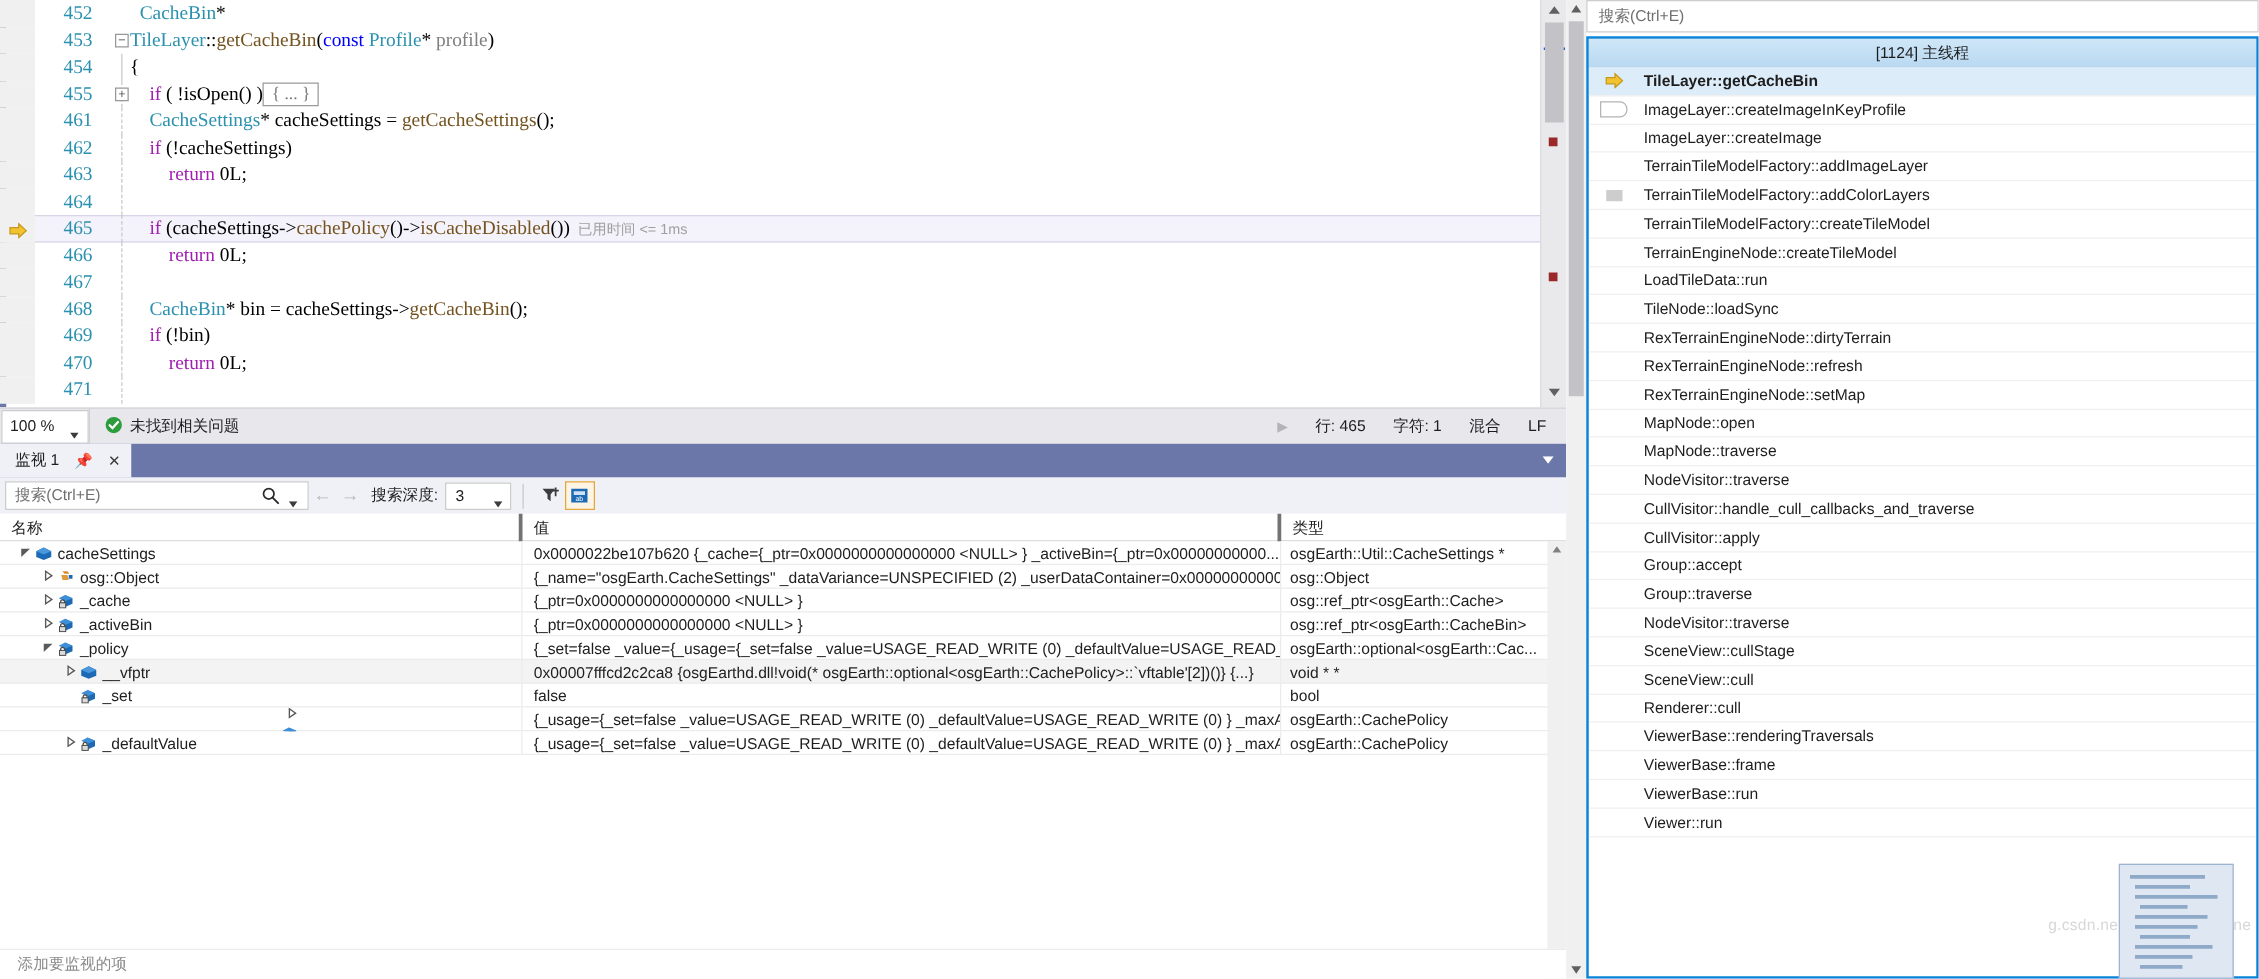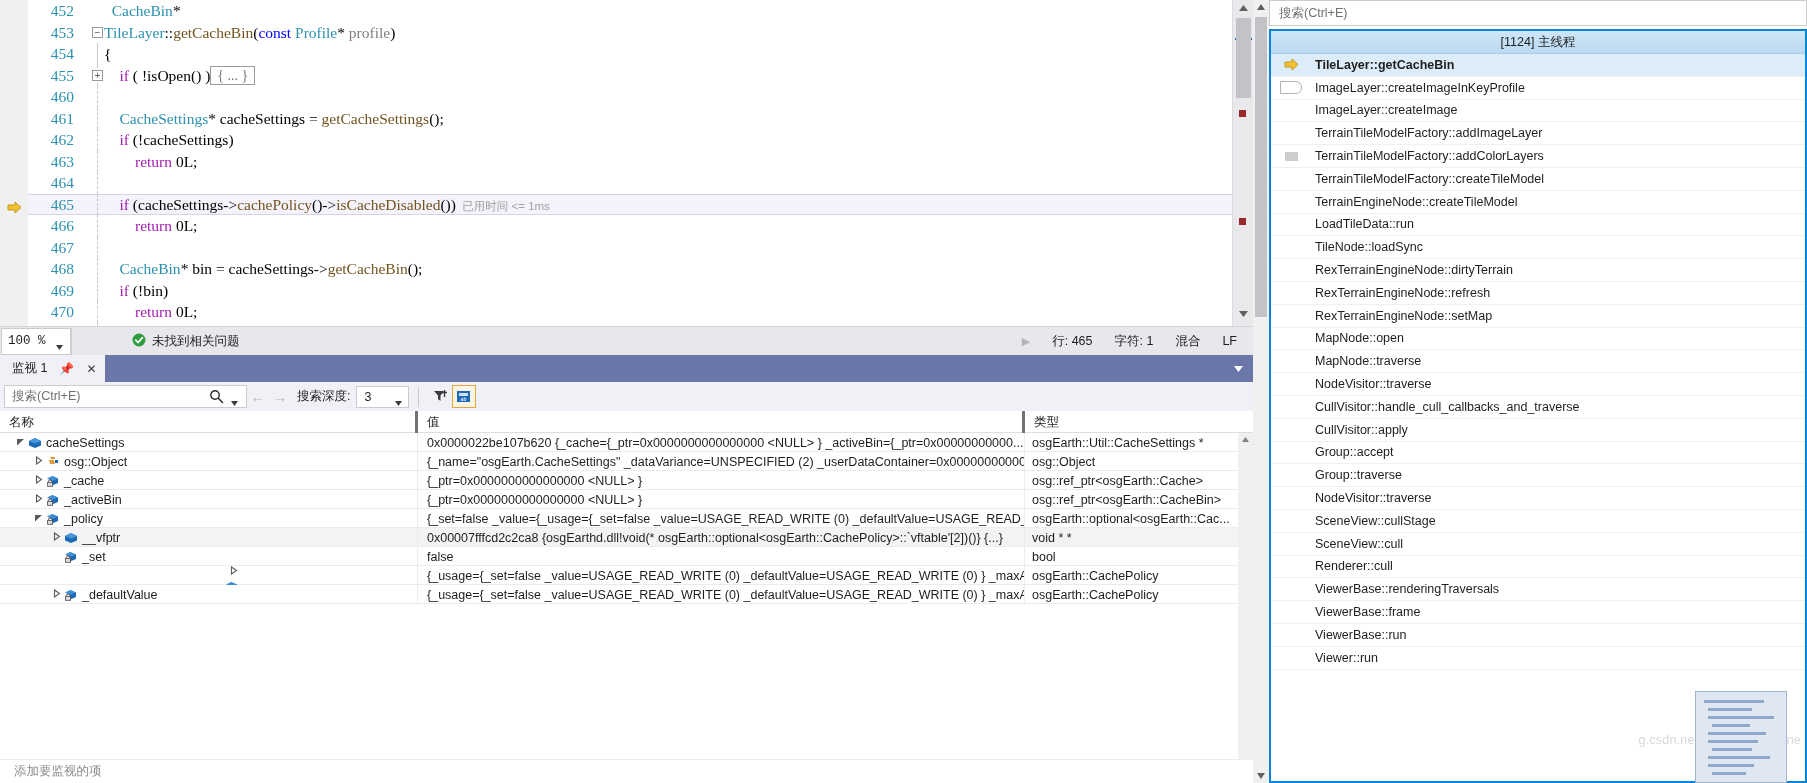--- a/index.html
+++ b/index.html
@@ -81,25 +81,25 @@
 
   
   #editor-status {
     position: absolute; left: 0; top: 326px; width: 1253px; height: 29px;
     background: #e7e7ec; border-top: 1px solid #d3d3d8;
     display: flex; align-items: center;
   }
   .zoom-combo {
     width: 70px; height: 27px; margin-left: 1px; background: #fff;
     border: 1px solid #cccccc; display:flex; align-items:center;
-    font-size: 12.5px; color:#1e1e1e; padding-left: 6px; position:relative;font-family:Liberation Mono, monospace;
+    font-size: 12.5px; color:#1e1e1e; padding-left: 6px; position:relative;
   }
   .zoom-combo .caret { position:absolute; right:7px; top:11px; }
   .status-sep { width: 1px; height: 29px; background: #d0d0d5; }
-  .status-msg { display:flex; align-items:center; gap:6px; padding-left: 12px; font-size:12.5px; color:#1e1e1e;margin-left:48px; }
+  .status-msg { display:flex; align-items:center; gap:6px; padding-left: 12px; font-size:12.5px; color:#1e1e1e; }
   .status-right { margin-left:auto; display:flex; align-items:center; gap: 22px; padding-right: 16px; font-size: 12.5px; color:#1e1e1e;}
   .sb-tri { color:#b4b4b8; font-size: 11px; }
 
   
   #watch-panel {
     position: absolute; left: 0; top: 355px; width: 1253px; height: 428px;
     background: #eff1f6;
   }
   #watch-titlebar {
     position:absolute; left:0; top:0; width: 1253px; height: 27px;
@@ -228,21 +228,20 @@
 <div id="app">
 
   <div id="editor-region">
     <div id="code-surface">
       <div class="margin-strip"></div>
       <div id="code-lines">
           <div class="code-line"><div class="gutter-indicator"></div><span class="ln">452</span><span class="code-text"><span class="pl">  </span><span class="type">CacheBin</span><span class="pl">*</span></span></div>
           <div class="code-line"><div class="gutter-indicator"></div><span class="ln">453</span><div class="fold-box">−</div><span class="code-text"><span class="type">TileLayer</span><span class="pl">::</span><span class="fn">getCacheBin</span><span class="pl">(</span><span class="kw2">const</span><span class="pl"> </span><span class="type">Profile</span><span class="pl">*</span><span class="pl"> </span><span class="gray">profile</span><span class="pl">)</span></span></div>
           <div class="code-line"><div class="gutter-indicator"></div><span class="ln">454</span><div class="vline"></div><span class="code-text"><span class="pl">{</span></span></div>
           <div class="code-line"><div class="gutter-indicator"></div><span class="ln">455</span><div class="vline dash"></div><div class="fold-box">+</div><span class="code-text"><span class="pl">    </span><span class="kw">if</span><span class="pl"> ( </span><span class="pl">!isOpen</span><span class="pl">() )</span><span class="collapsed-block">{ ... }</span></span></div>
-          <div class="code-line"><div class="gutter-indicator"></div><span class="ln">460</span><div class="vline dash"></div><span class="code-text"></span></div>
           <div class="code-line"><div class="gutter-indicator"></div><span class="ln">461</span><div class="vline dash"></div><span class="code-text"><span class="pl">    </span><span class="type">CacheSettings</span><span class="pl">* cacheSettings = </span><span class="fn">getCacheSettings</span><span class="pl">();</span></span></div>
           <div class="code-line"><div class="gutter-indicator"></div><span class="ln">462</span><div class="vline dash"></div><span class="code-text"><span class="pl">    </span><span class="kw">if</span><span class="pl"> (!cacheSettings)</span></span></div>
           <div class="code-line"><div class="gutter-indicator"></div><span class="ln">463</span><div class="vline dash"></div><span class="code-text"><span class="pl">        </span><span class="kw">return</span><span class="pl"> 0L;</span></span></div>
           <div class="code-line"><div class="gutter-indicator"></div><span class="ln">464</span><div class="vline dash"></div><span class="code-text"></span></div>
           <div class="code-line current"><div class="gutter-indicator"></div><div class="yellow-arrow"><svg width="15" height="13" viewBox="0 0 15 13">
                 <path d="M1 4 L8 4 L8 1 L14 6.5 L8 12 L8 9 L1 9 Z" fill="#f2c230" stroke="#c49a1a" stroke-width="1"></path>
               </svg></div><span class="ln">465</span><div class="vline dash"></div><span class="code-text"><span class="pl">    </span><span class="kw">if</span><span class="pl"> (cacheSettings-&gt;</span><span class="fn">cachePolicy</span><span class="pl">()-&gt;</span><span class="fn">isCacheDisabled</span><span class="pl">())</span><span class="elapsed">  已用时间 &lt;= 1ms</span></span></div>
           <div class="code-line"><div class="gutter-indicator"></div><span class="ln">466</span><div class="vline dash"></div><span class="code-text"><span class="pl">        </span><span class="kw">return</span><span class="pl"> 0L;</span></span></div>
           <div class="code-line"><div class="gutter-indicator"></div><span class="ln">467</span><div class="vline dash"></div><span class="code-text"></span></div>
           <div class="code-line"><div class="gutter-indicator"></div><span class="ln">468</span><div class="vline dash"></div><span class="code-text"><span class="pl">    </span><span class="type">CacheBin</span><span class="pl">* bin = cacheSettings-&gt;</span><span class="fn">getCacheBin</span><span class="pl">();</span></span></div>

